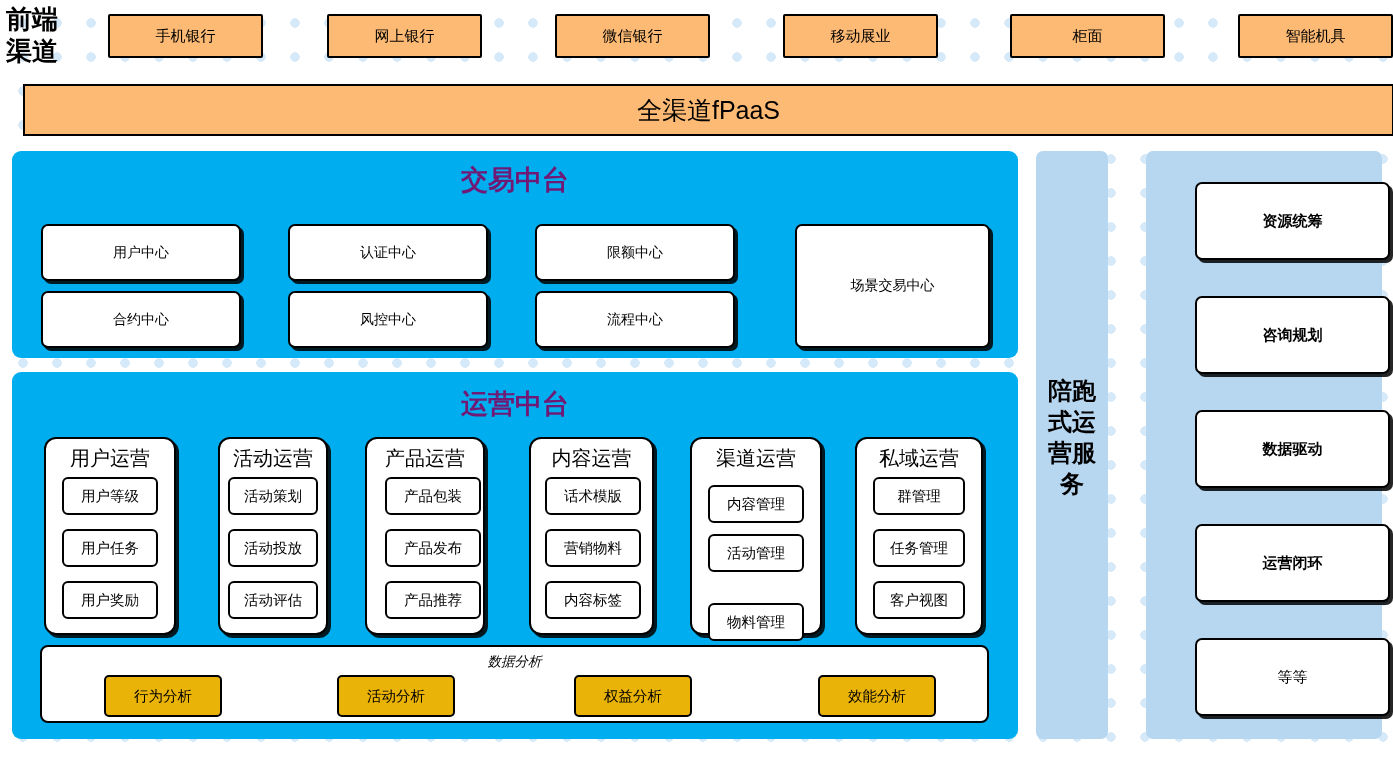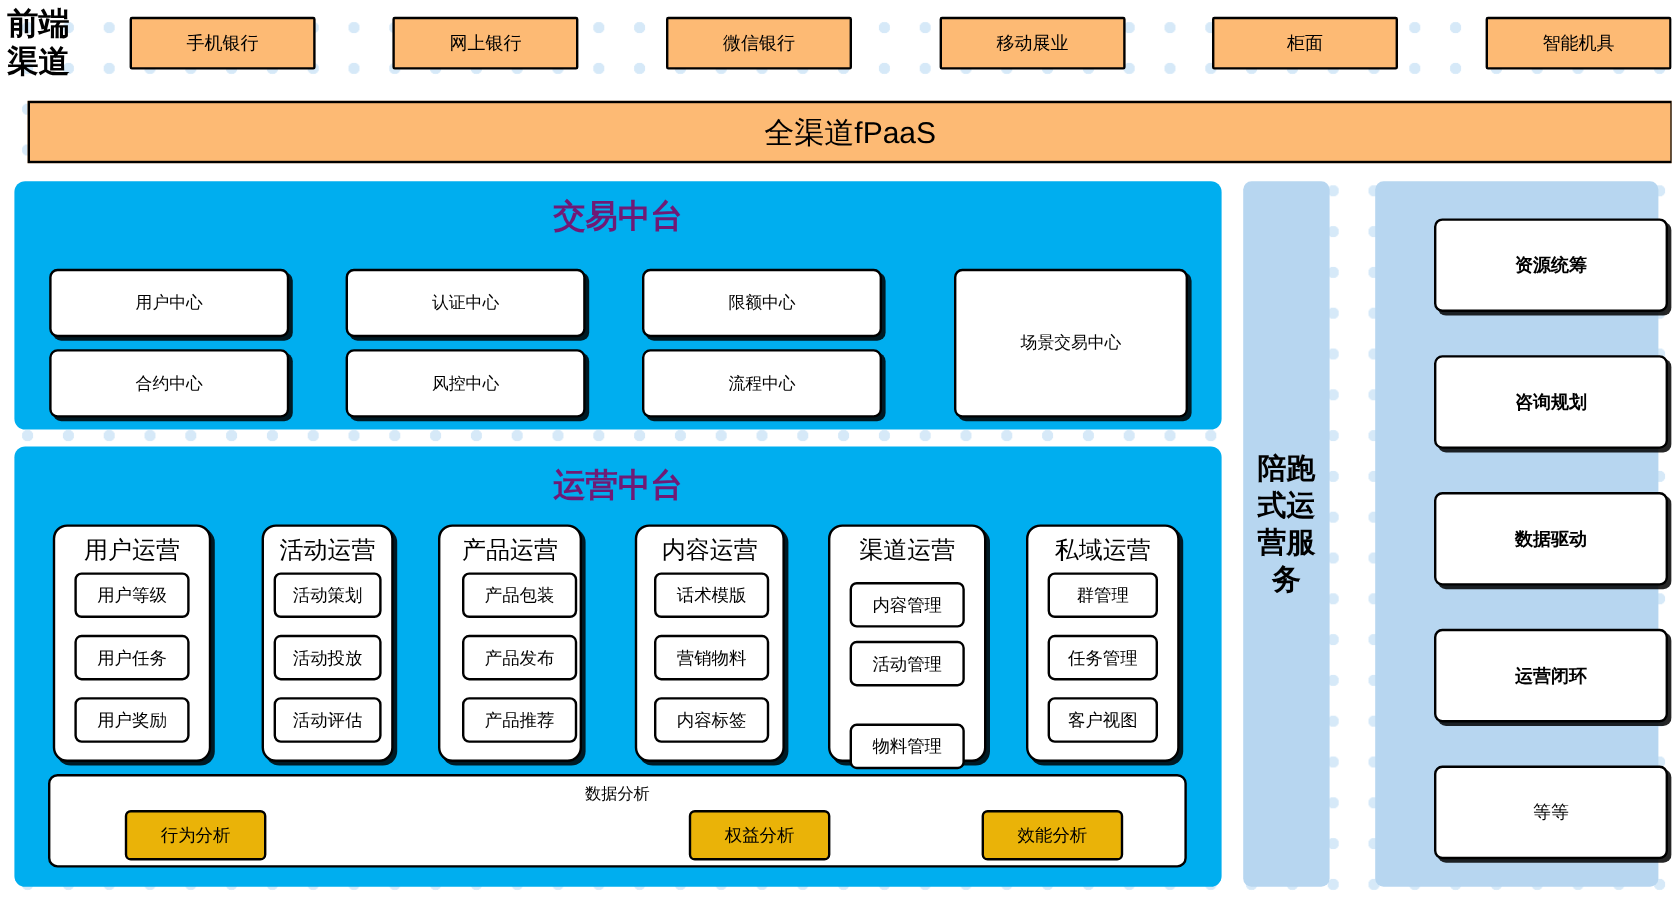--- a/index.html
+++ b/index.html
@@ -184,24 +184,25 @@
   <div class="opitem" style="left:708px;top:534px;width:96px;height:38px;">活动管理</div>
   <div class="opitem" style="left:708px;top:583px;width:96px;height:38px;margin-top:20px;">物料管理</div>
 
   <div class="opcol" style="left:855px;top:437px;width:128px;height:198px;">
     <div class="opcol-title">私域运营</div>
   </div>
   <div class="opitem" style="left:873px;top:477px;width:92px;height:38px;">群管理</div>
   <div class="opitem" style="left:873px;top:529px;width:92px;height:38px;">任务管理</div>
   <div class="opitem" style="left:873px;top:581px;width:92px;height:38px;">客户视图</div>
 
-  <div id="da-card" style="left:40px;top:645px;width:949px;height:78px;">
+  <div id="da-card" style="left:40px;top:645px;width:949px;height:78px;font-style:italic;">
     <div id="da-title">数据分析</div>
   </div>
   <div class="da-item" style="left:104px;top:675px;">行为分析</div>
+  <div class="da-item" style="left:337px;top:675px;">活动分析</div>
   <div class="da-item" style="left:574px;top:675px;">权益分析</div>
   <div class="da-item" style="left:818px;top:675px;">效能分析</div>
 
   <div class="lblue" style="left:1036px;top:151px;width:72px;height:588px;"></div>
   <div id="service-text">
     <div>陪跑</div>
     <div>式运</div>
     <div>营服</div>
     <div>务</div>
   </div>

